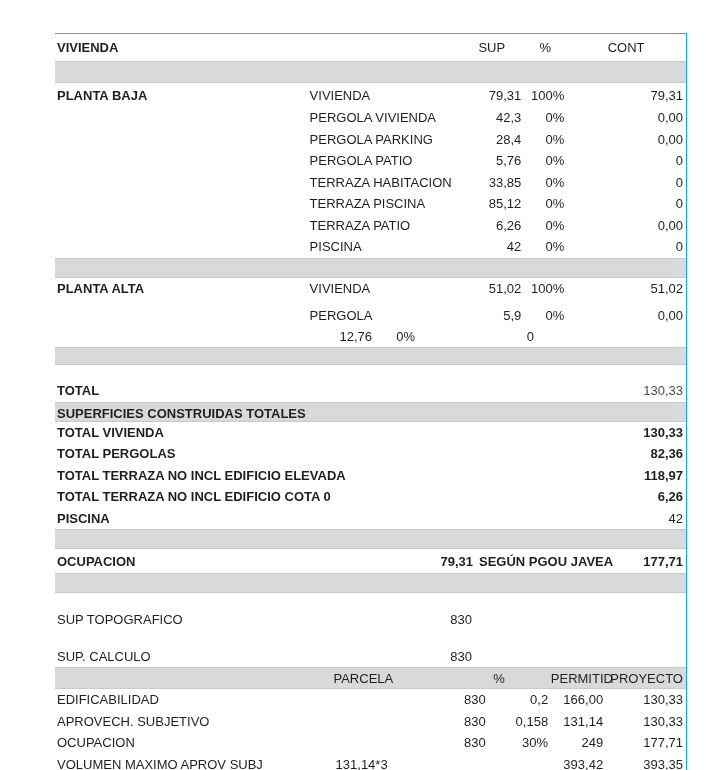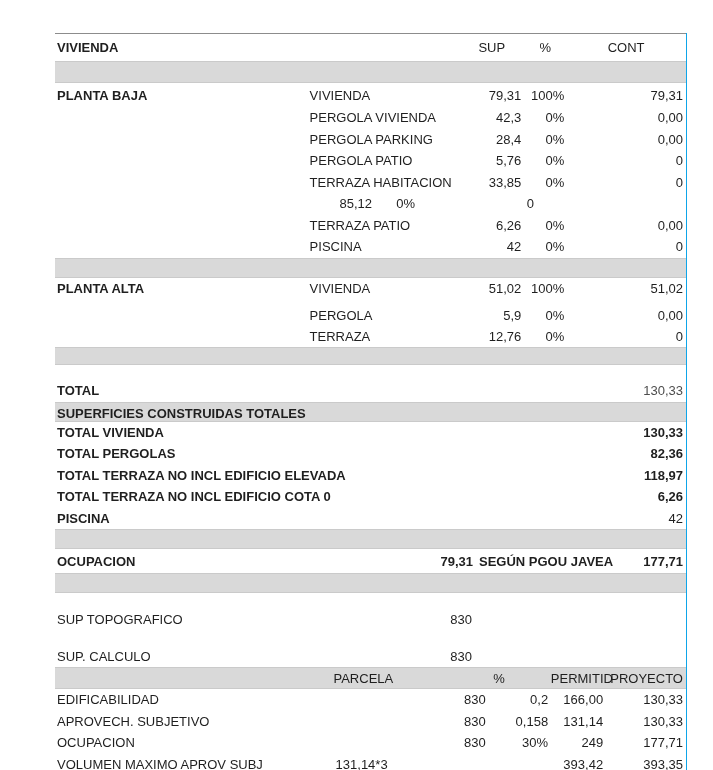--- a/index.html
+++ b/index.html
@@ -108,20 +108,21 @@
   </div>
   <div class="row">
     <div class="cl"></div>
     <div class="cs">TERRAZA HABITACION</div>
     <div class="c-sup num">33,85</div>
     <div class="c-pct num">0%</div>
     <div class="c-cont num">0</div>
   </div>
   <div class="row">
     <div class="cl"></div>
+    <div class="cs">TERRAZA PISCINA</div>
     <div class="c-sup num">85,12</div>
     <div class="c-pct num">0%</div>
     <div class="c-cont num">0</div>
   </div>
   <div class="row">
     <div class="cl"></div>
     <div class="cs">TERRAZA PATIO</div>
     <div class="c-sup num">6,26</div>
     <div class="c-pct num">0%</div>
     <div class="c-cont num">0,00</div>
@@ -146,21 +147,20 @@
   <div class="gap"></div>
   <div class="row r21">
     <div class="cl"></div>
     <div class="cs">PERGOLA</div>
     <div class="c-sup num">5,9</div>
     <div class="c-pct num">0%</div>
     <div class="c-cont num">0,00</div>
   </div>
   <div class="row r21">
     <div class="cl"></div>
-    <div class="cs">TERRAZA</div>
     <div class="c-sup num">12,76</div>
     <div class="c-pct num">0%</div>
     <div class="c-cont num">0</div>
   </div>
 
   <div class="band h18"></div>
 
   <div class="row r22">
     <div class="tl">TOTAL</div>
     <div class="tv muted num">130,33</div>

